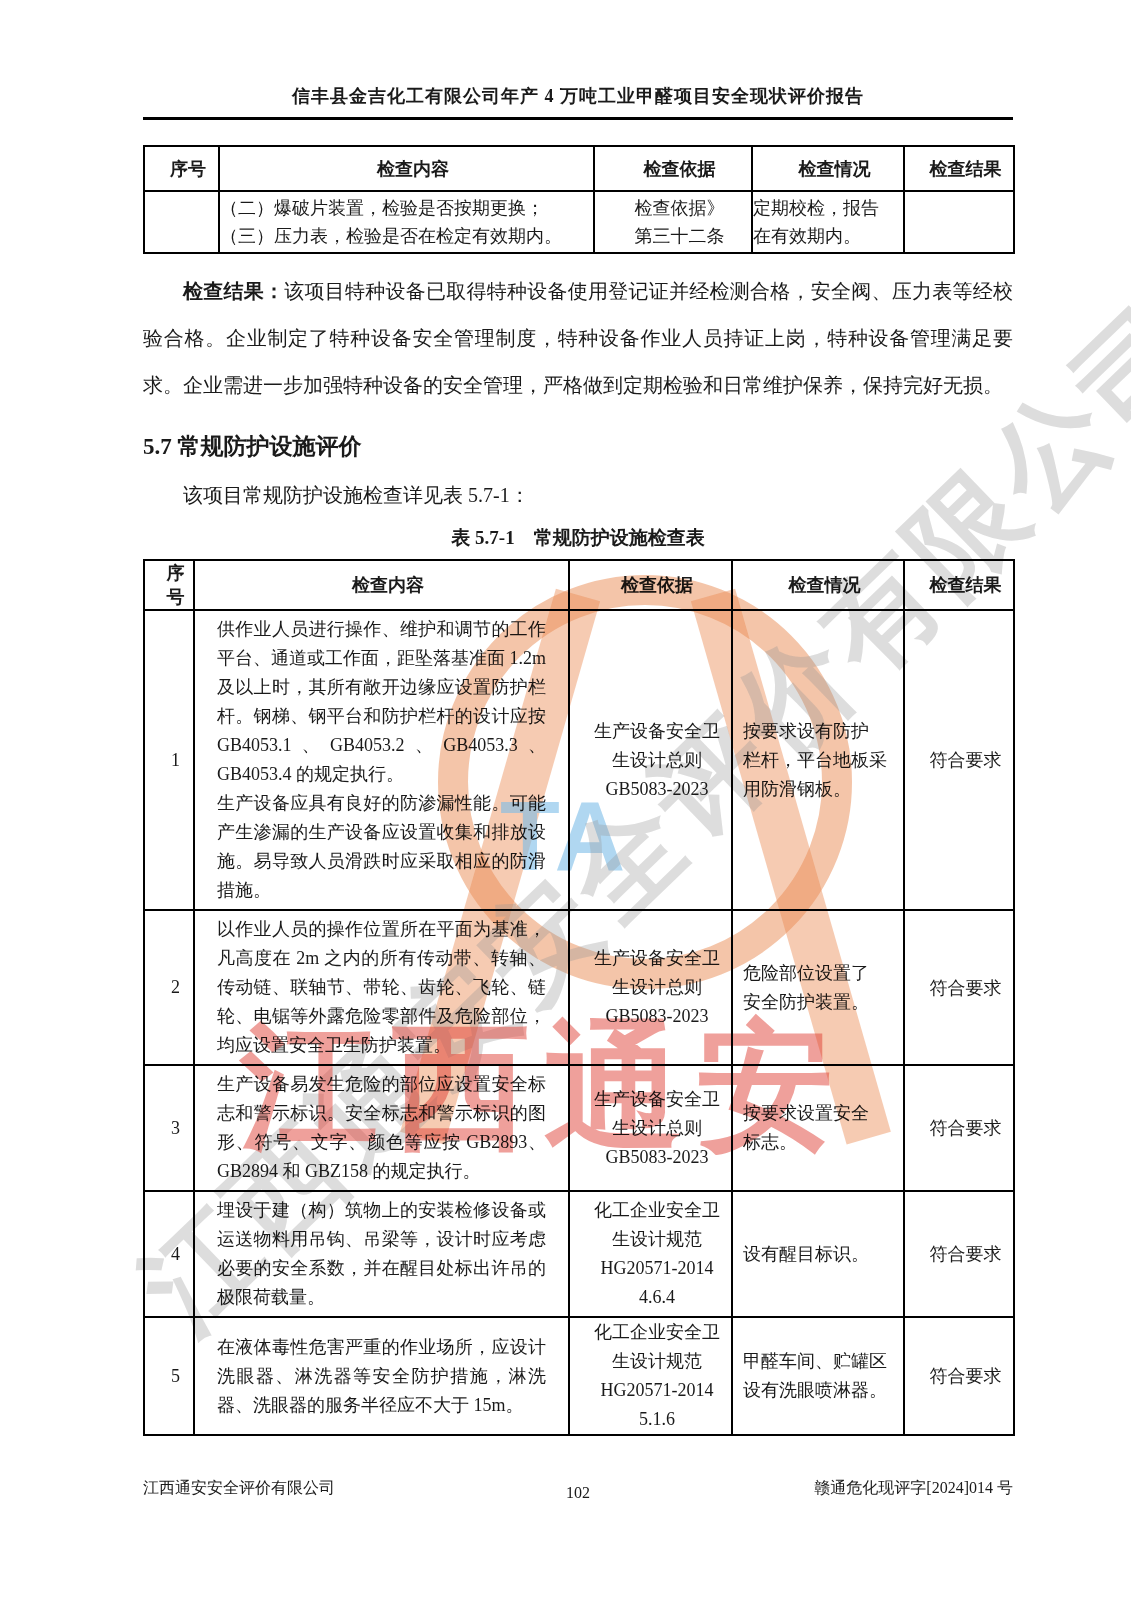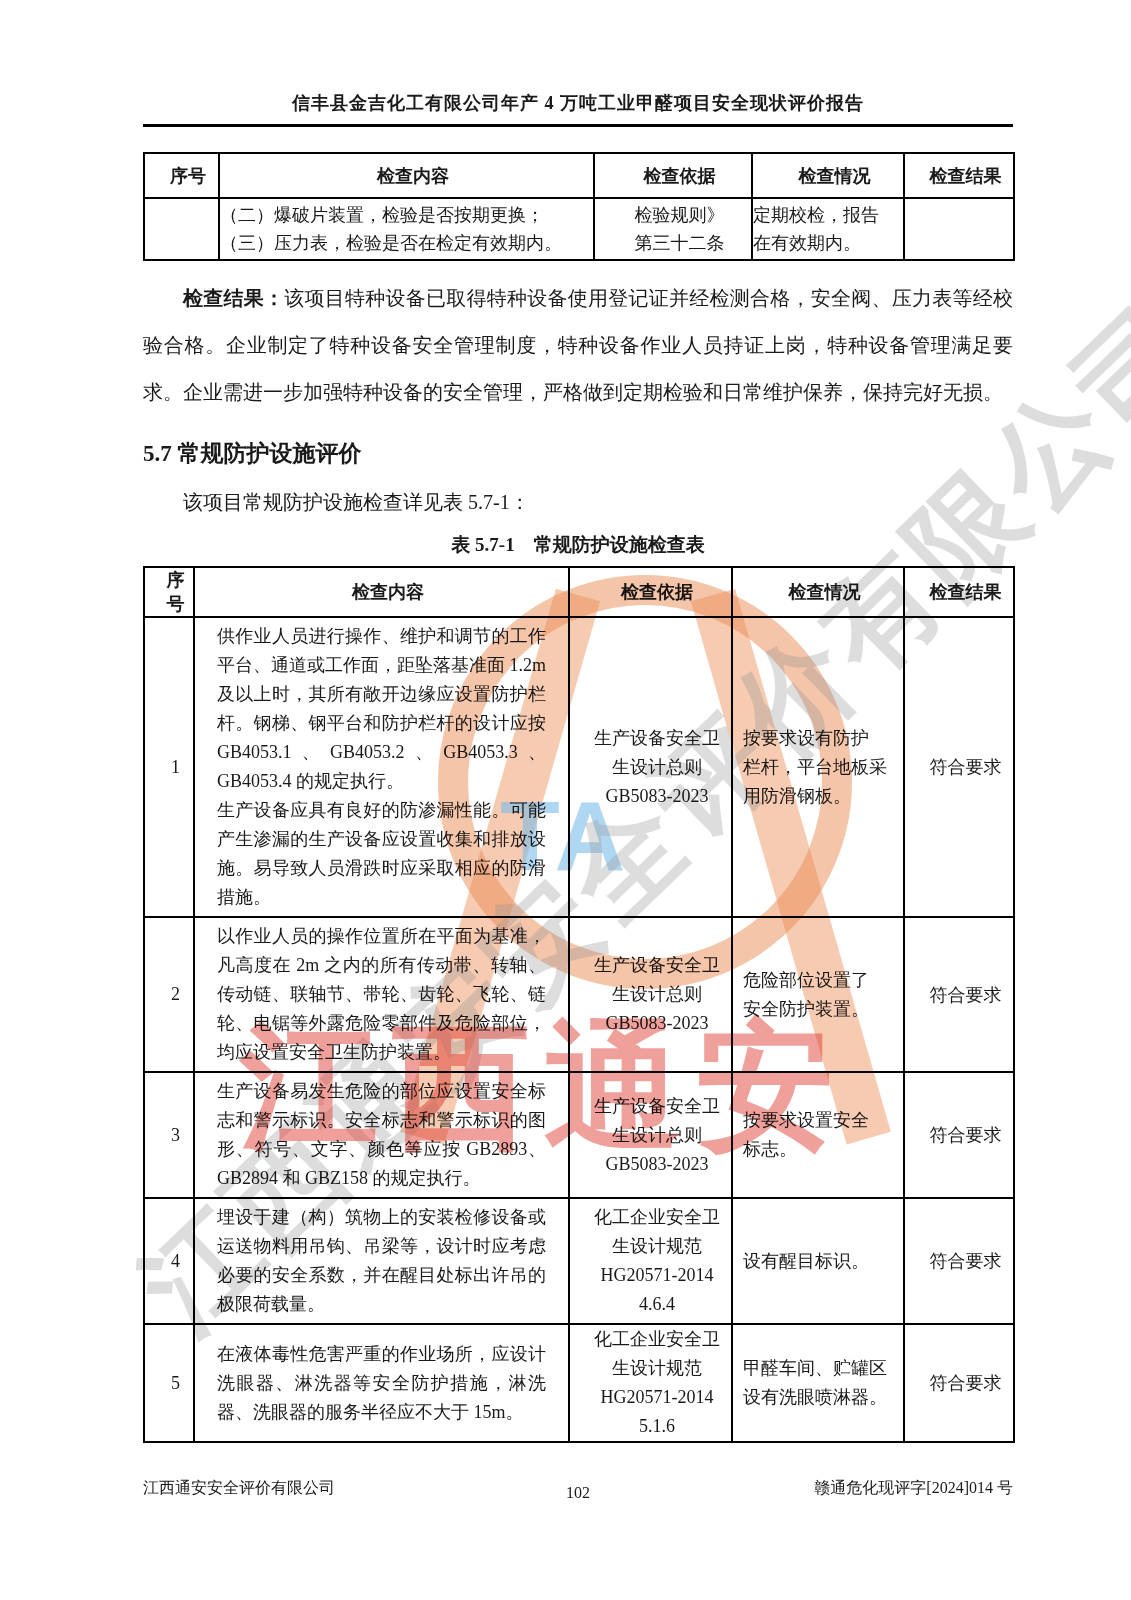--- a/index.html
+++ b/index.html
@@ -1,21 +1,21 @@
 <!DOCTYPE html>
 <html lang="zh"><head>
 <meta charset="utf-8">
 <style>
   * { margin:0; padding:0; box-sizing:border-box; }
   html,body { background:#ffffff; }
   body {
     width:1131px; height:1600px; position:relative; overflow:hidden;
     font-family:"Liberation Serif", serif; color:#1a1a1a;
   }
-  .content { position:absolute; left:143px; top:15px; width:870px; z-index:1; }
+  .content { position:absolute; left:143px; top:8px; width:870px; z-index:1; }
 
   .doc-title {
     margin-top:76px; text-align:center; font-size:18px; font-weight:700;
     letter-spacing:1px;
   }
   .title-rule { margin-top:9px; height:3px; background:#000; }
 
   table { border-collapse:collapse; width:870px; table-layout:fixed; }
   td, th { border:2px solid #000; vertical-align:middle; font-size:18px;padding-left:13px; }
   th { font-weight:700; text-align:center; }
@@ -113,21 +113,21 @@
       <th>序号</th>
       <th>检查内容</th>
       <th>检查依据</th>
       <th>检查情况</th>
       <th>检查结果</th>
     </tr>
     <tr>
       <td class="cell-center"></td>
       <td class="cell-left preline">（二）爆破片装置，检验是否按期更换；
 （三）压力表，检验是否在检定有效期内。</td>
-      <td class="cell-center preline">检验规则》
+      <td class="cell-center preline">检查依据》
 第三十二条</td>
       <td class="cell-left preline">定期校检，报告
 在有效期内。</td>
       <td class="cell-center"></td>
     </tr>
   </tbody>
     </table>
 
   <p class="result-para"><b>检查结果：</b><span>该项目特种设备已取得特种设备使用登记证并经检测合格，安全阀、压力表等经校验合格。企业制定了特种设备安全管理制度，特种设备作业人员持证上岗，特种设备管理满足要求。企业需进一步加强特种设备的安全管理，严格做到定期检验和日常维护保养，保持完好无损。</span></p>
 

